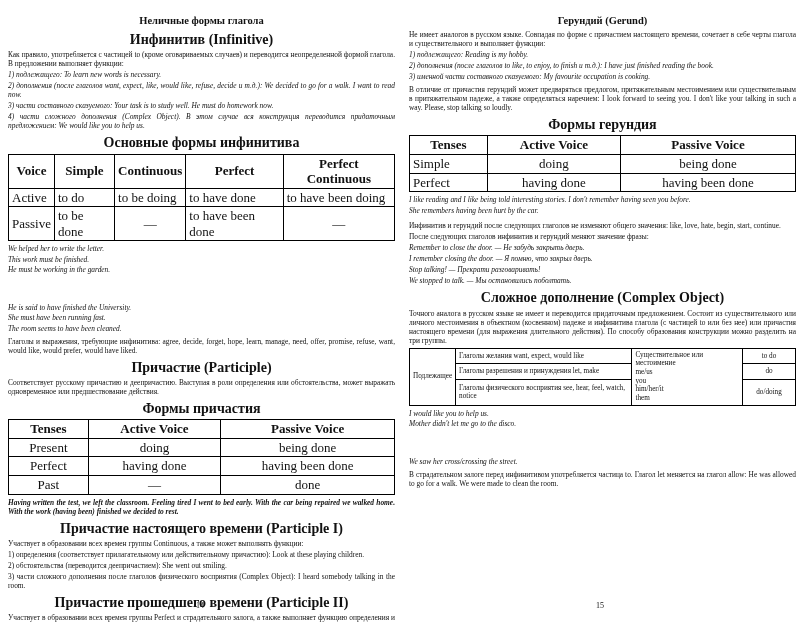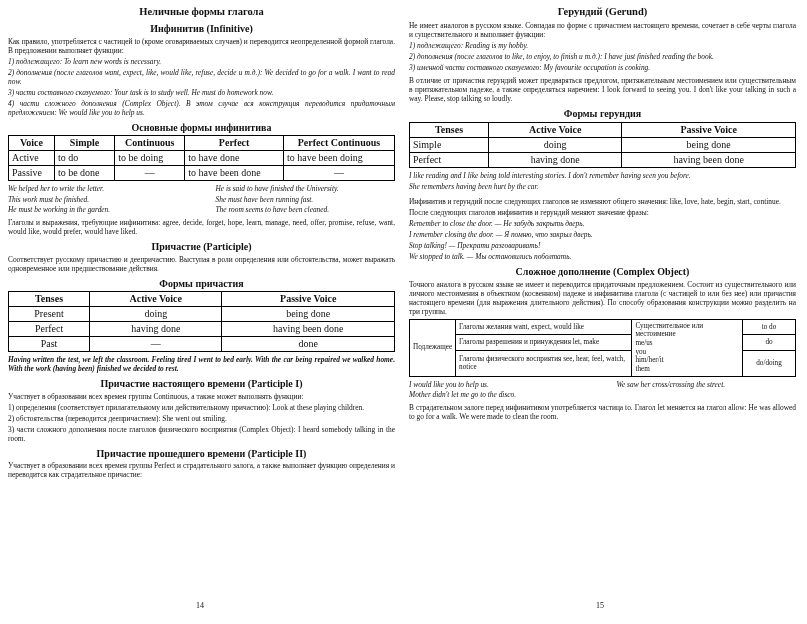--- a/index.html
+++ b/index.html
@@ -12,76 +12,77 @@
     height: 624px;
     font-family: "Liberation Serif", serif;
     color: #111;
     overflow: hidden;
   }
   .page {
     position: relative;
     width: 807px;
     height: 624px;
     box-sizing: border-box;
-    padding: 6px 8px 0 8px;
+    padding: 15px 8px 0 8px;
     background: #fff;
   }
   .cols {
     display: flex;
     gap: 14px;
     height: 600px;
   }
   .col {
     width: 387px;
     flex: 0 0 387px;
   }
   h1.sect {
     font-size: 10.5px;
     font-weight: bold;
     text-align: center;
     margin: 0 0 3px 0;
     line-height: 1.15;
   }
   h2.sub {
-    font-size: 10px;
+    font-size: 14px;
     font-weight: bold;
     text-align: center;
     margin: 5px 0 2px 0;
     line-height: 1.15;
   }
   p {
     margin: 0 0 2px 0;
     font-size: 7.4px;
     line-height: 1.22;
     text-align: justify;
   }
   .it { font-style: italic; }
   .bi { font-style: italic; font-weight: bold; }
   table.grid {
     border-collapse: collapse;
     width: 100%;
     margin: 2px 0 3px 0;
-    font-size: 10px;
+    font-size: 13px;
   }
   table.grid th, table.grid td {
     border: 1px solid #000;
     padding: 1px 3px;
     line-height: 1.2;
     vertical-align: middle;
   }
   table.grid th {
     text-align: center;
     font-weight: bold;
   }
   table.grid td.c { text-align: center; }
   table.grid td.l { text-align: left; }
   .examples {
     display: flex;
     gap: 28px;
     margin: 2px 0 3px 0;
+    flex-direction: column;
   }
   .examples .ecol {
     flex: 1;
     font-size: 7.4px;
     line-height: 1.25;
     font-style: italic;
   }
   .examples .ecol div { margin-bottom: 1px; }
   .pagenum {
     position: absolute;

